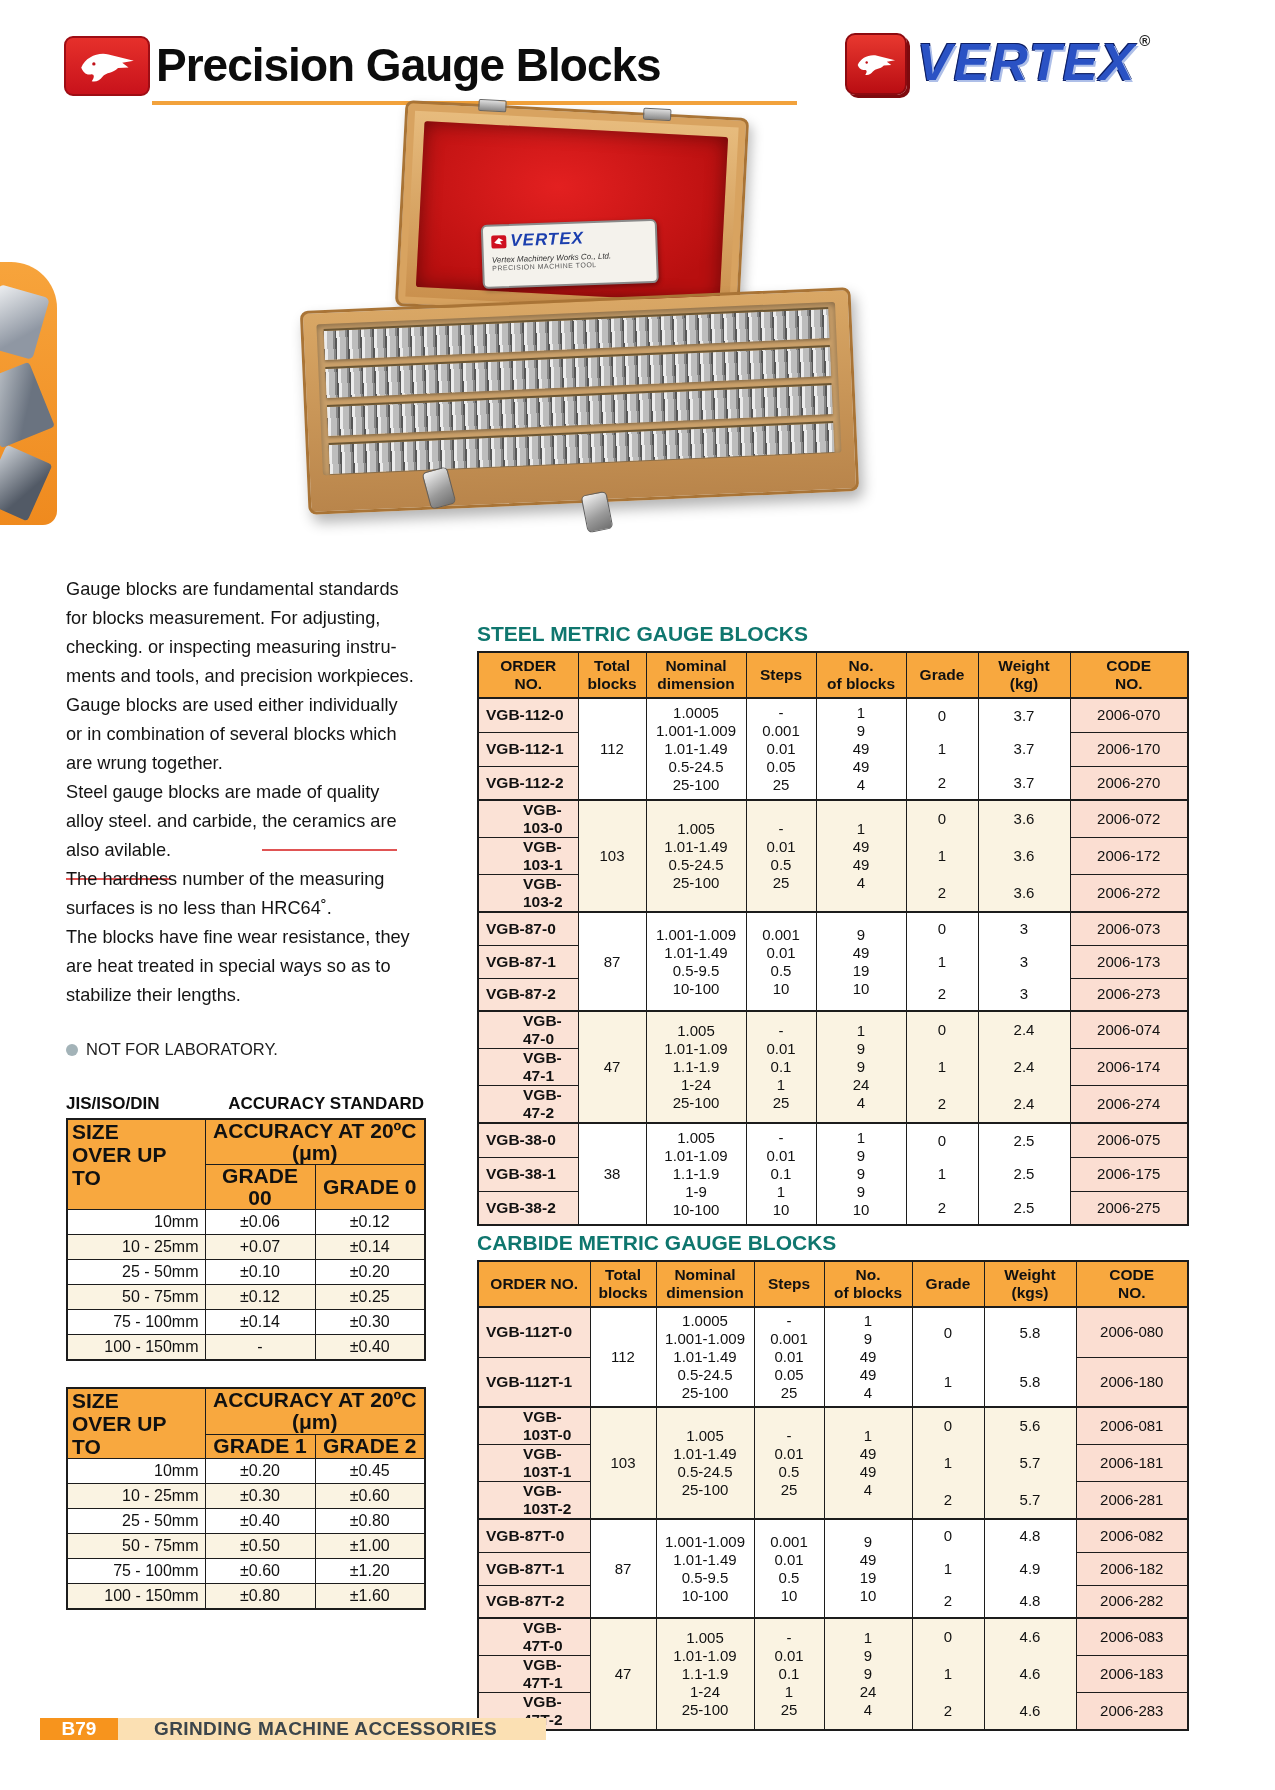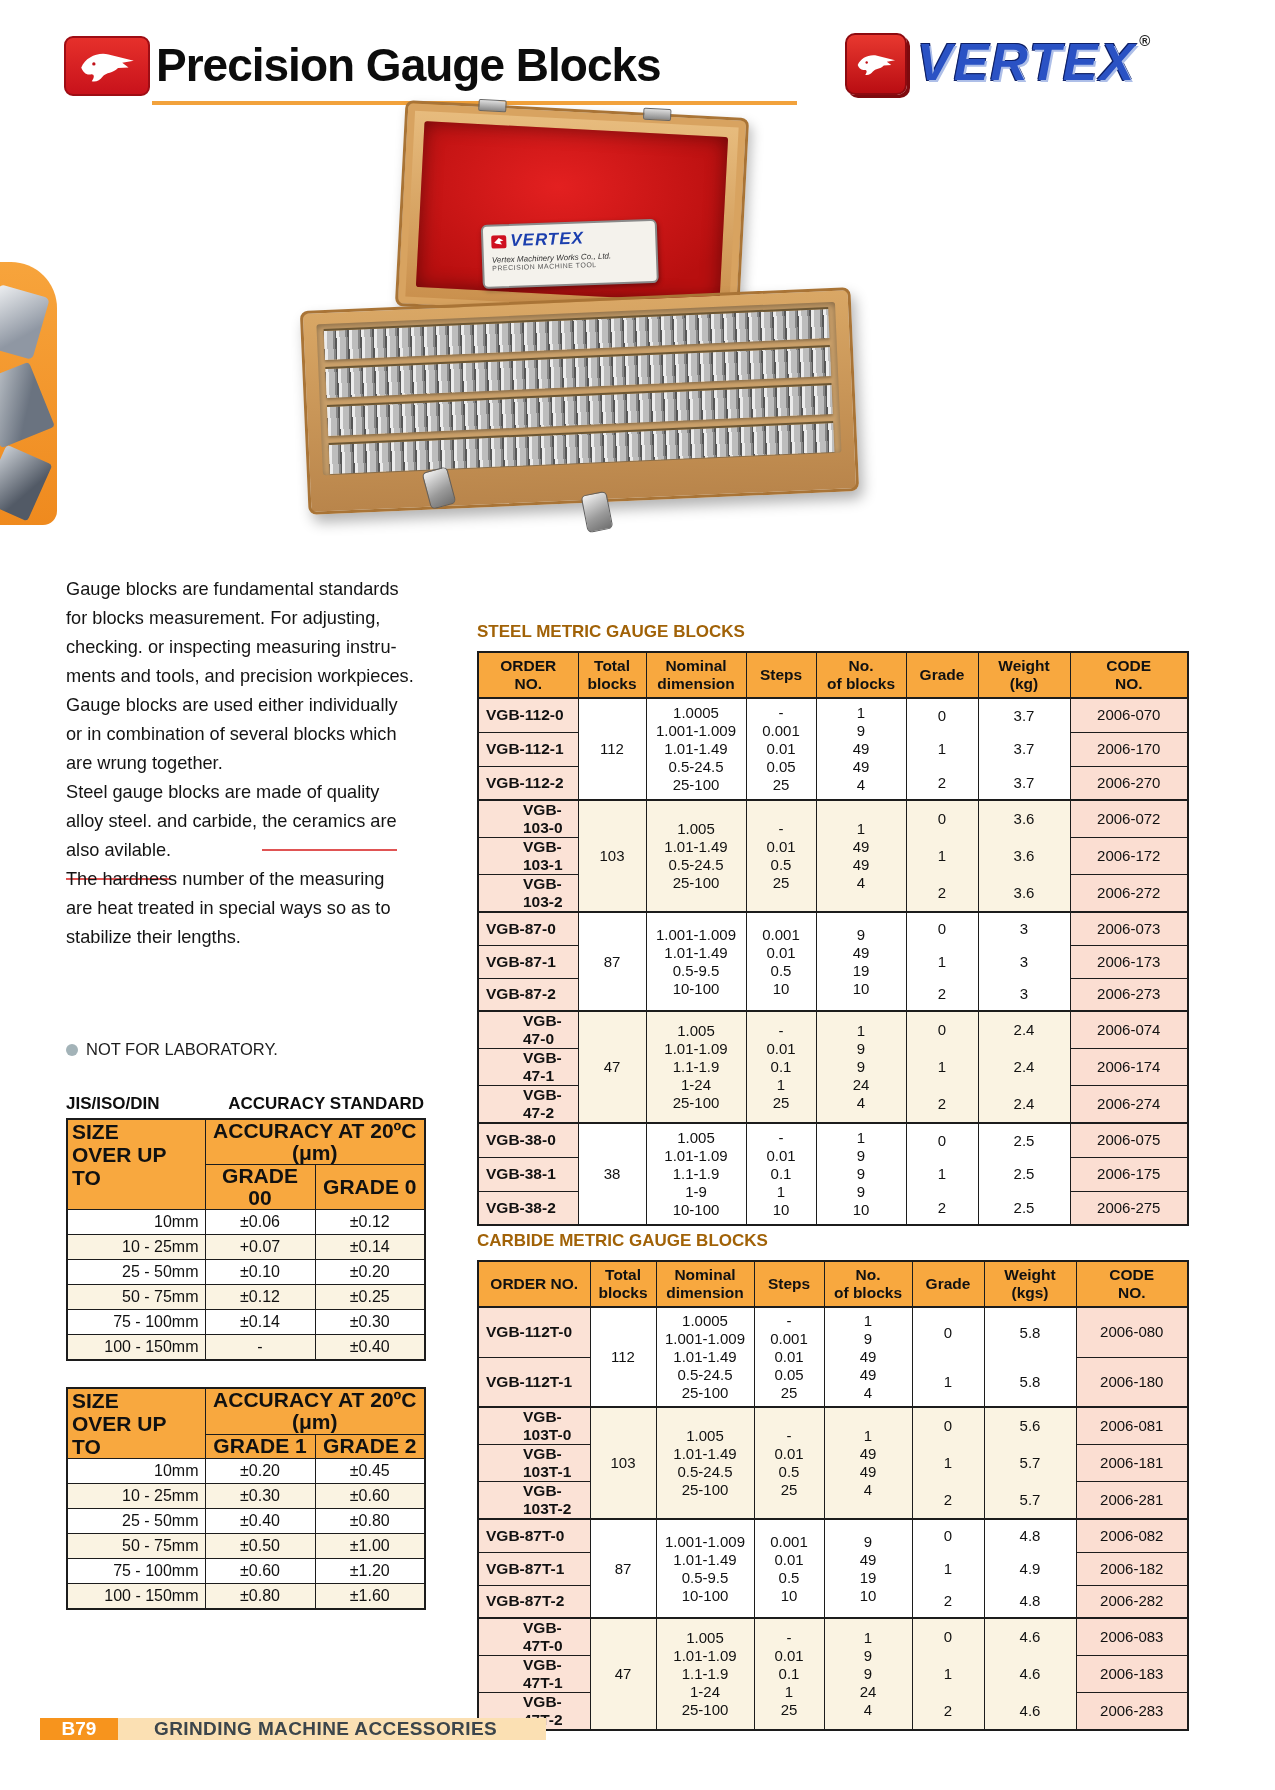--- a/index.html
+++ b/index.html
@@ -88,21 +88,21 @@
   table.acc{border-collapse:collapse;table-layout:fixed;width:358px;border:2.4px solid var(--line);}
   table.acc th,table.acc td{border:1.6px solid var(--line);padding:0 4px;}
   table.acc th{background:var(--orange);font-size:21px;height:23px;line-height:1.05;}
   th.size-th{text-align:left;vertical-align:top;padding-top:2px;font-size:16.5px;}
   th.size-th div{line-height:23px;}
   table.acc td{font-size:16px;height:24px;text-align:center;background:#fff;}
   table.acc td.size-val{text-align:right;padding-right:6px;}
   table.acc tr.alt td{background:var(--cream);}
 
   
-  .block-title{position:absolute;font-size:17px;font-weight:bold;color:#a16207;letter-spacing:0;}
+  .block-title{position:absolute;font-size:21px;font-weight:bold;color:#0f766e;letter-spacing:0;}
   .steel-title{left:477px;top:622px;}
   .carbide-title{left:477px;top:1231px;}
   .steel-wrap{position:absolute;left:477px;top:651px;}
   .carbide-wrap{position:absolute;left:477px;top:1260px;}
   table.gauge{border-collapse:collapse;table-layout:fixed;width:712px;border:2.4px solid var(--line);}
   table.gauge th{background:var(--orange);border:1.6px solid var(--line);font-size:15.5px;
      font-weight:bold;white-space:pre-line;line-height:1.18;height:42px;padding:1px 2px;}
   table.gauge td{border-left:1.6px solid var(--line);border-right:1.6px solid var(--line);
      text-align:center;font-size:15px;line-height:18px;vertical-align:middle;padding:0 2px;background:#fff;}
   table.gauge td.mid{white-space:pre-line;}
@@ -185,20 +185,22 @@
       <div class="intro-line"><span>for blocks measurement. For adjusting,</span></div>
       <div class="intro-line"><span>checking. or inspecting measuring instru-</span></div>
       <div class="intro-line"><span>ments and tools, and precision workpieces.</span></div>
       <div class="intro-line"><span>Gauge blocks are used either individually</span></div>
       <div class="intro-line"><span>or in combination of several blocks which</span></div>
       <div class="intro-line"><span>are wrung together.</span></div>
       <div class="intro-line"><span>Steel gauge blocks are made of quality</span></div>
       <div class="intro-line"><span>alloy steel. and carbide, </span><span class="red-underline">the ceramics are</span></div>
       <div class="intro-line"><span class="red-underline">also avilable.</span></div>
       <div class="intro-line"><span>The hardness number of the measuring</span></div>
+      <div class="intro-line"><span>surfaces is no less than HRC64˚.</span></div>
+      <div class="intro-line"><span>The blocks have fine wear resistance, they</span></div>
       <div class="intro-line"><span>are heat treated in special ways so as to</span></div>
       <div class="intro-line"><span>stabilize their lengths.</span></div>
     </div>
   <div class="note">
     <span class="bullet"></span>
     <span>NOT FOR LABORATORY.</span>
   </div>
 
   <div class="acc-heading">
     <span>JIS/ISO/DIN</span>

